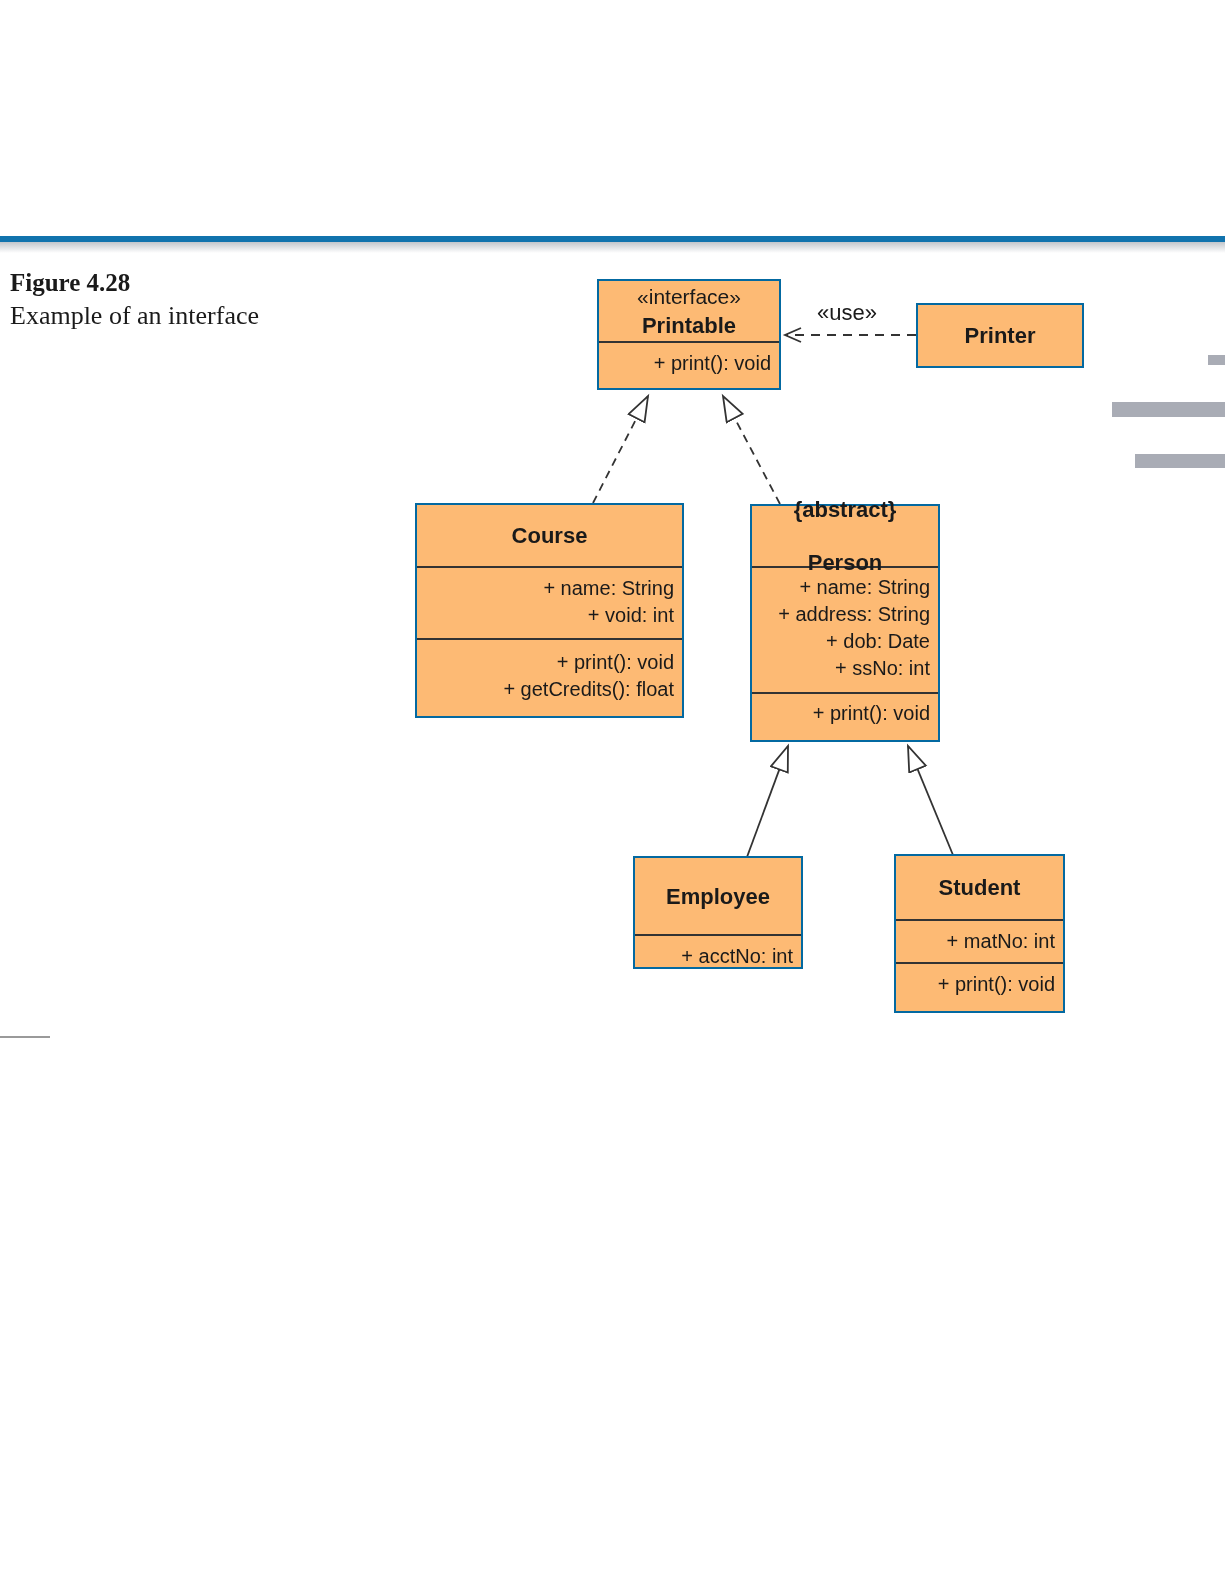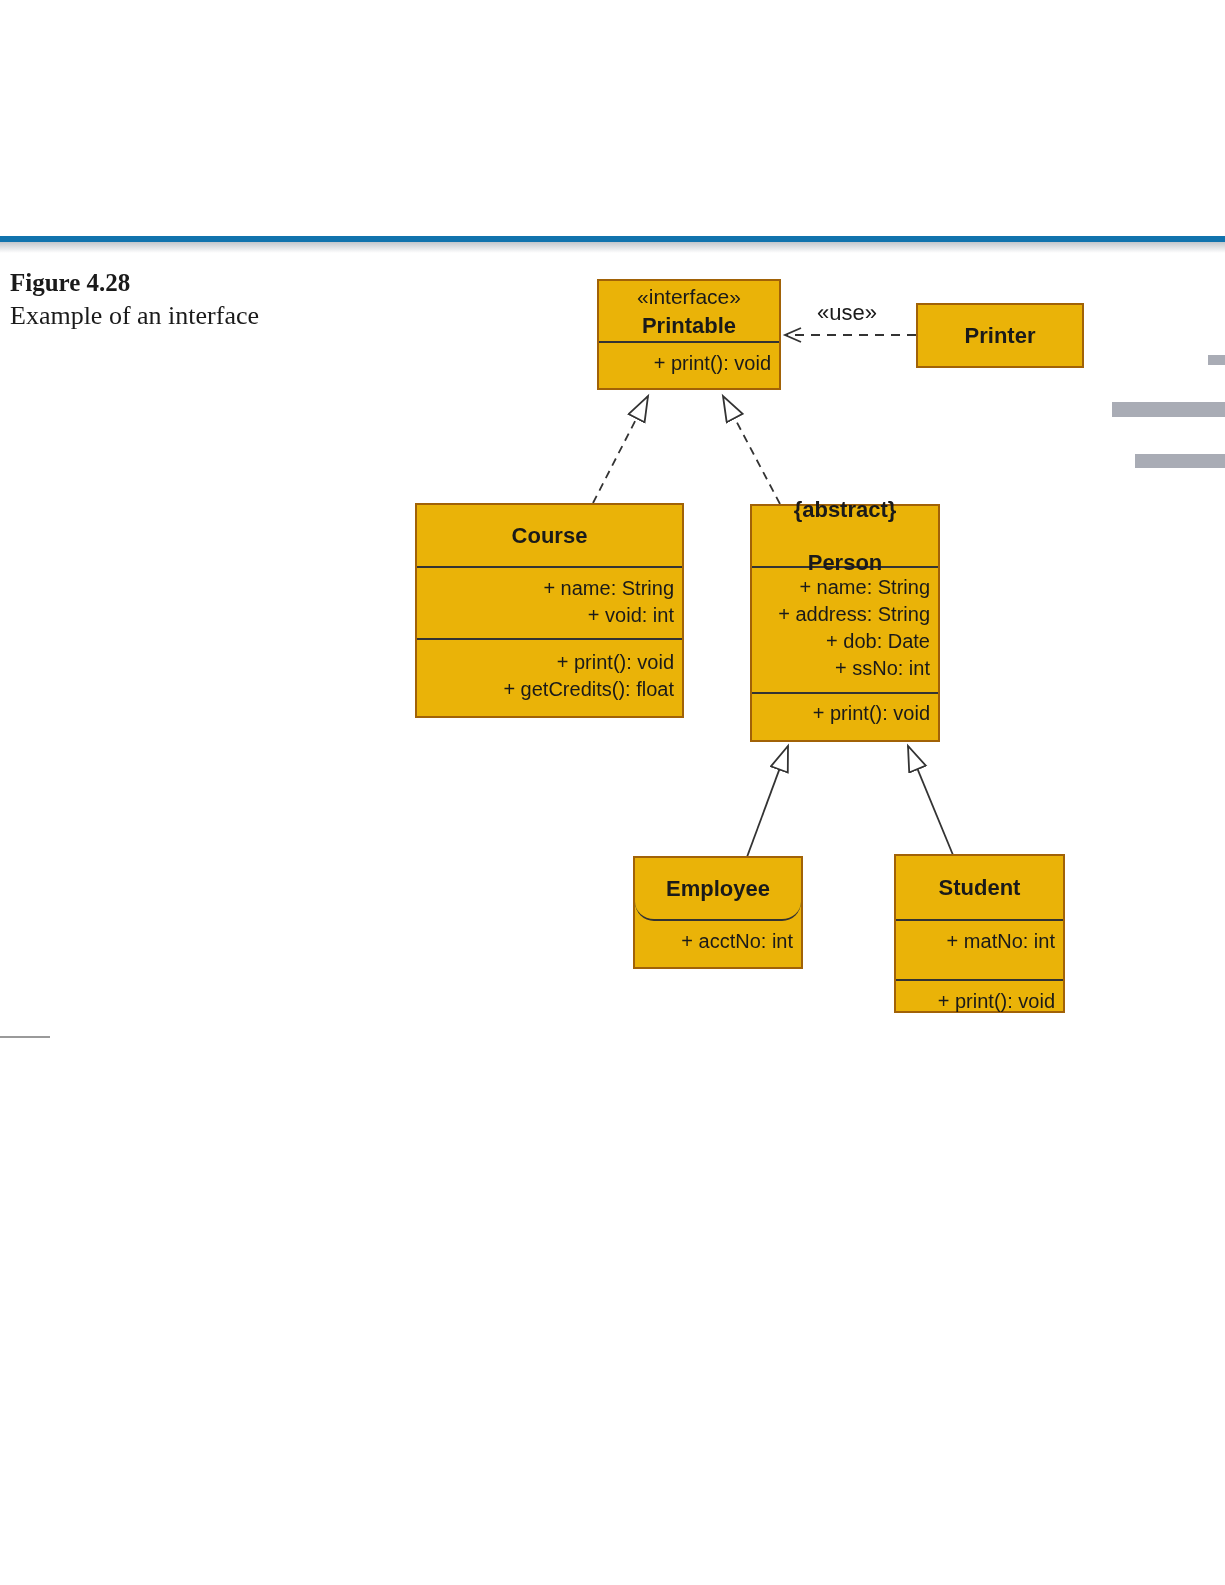--- a/index.html
+++ b/index.html
@@ -19,21 +19,21 @@
   #caption .cap-sub   { font-size:26px; line-height:33px; }
 
   
   .gray-bar { position:absolute; background:#a9acb5; }
   #bar-a { left:1208px; top:355px; width:17px;  height:10px; }
   #bar-b { left:1112px; top:402px; width:113px; height:15px; }
   #bar-c { left:1135px; top:454px; width:90px;  height:14px; }
   #bottom-left-rule { position:absolute; left:0; top:1036px; width:50px; height:2px; background:#9a9a9a; }
 
   
-  .uml-class { position:absolute; border:2px solid #a16207; background:#eab308; box-sizing:border-box; }
+  .uml-class { position:absolute; border:2px solid #0369a1; background:#fdba74; box-sizing:border-box; }
   .uml-head  { display:flex; flex-direction:column; align-items:center; justify-content:center;
                box-sizing:border-box; text-align:center; }
   .uml-head.divided { border-bottom:2px solid #333; }
   .uml-stereotype { font-size:21px; line-height:29px; }
   .uml-stereotype.bold { font-weight:bold; font-size:22px; }
   .uml-name { font-weight:bold; font-size:22px; line-height:29px; }
   .uml-attrs, .uml-ops { box-sizing:border-box; padding:5px 8px 0 8px; font-size:20px; line-height:27px;
                text-align:right; }
   .uml-attrs.divided { border-bottom:2px solid #333; }
 
@@ -48,26 +48,26 @@
   #box-course .uml-head  { height:63px; }
   #box-course .uml-attrs { height:72px; padding-top:7px; }
   #box-course .uml-ops   { height:72px; padding-top:9px; }
 
   #box-person { left:750px; top:504px; width:190px; height:238px; }
   #box-person .uml-head  { height:62px;gap:24px; }
   #box-person .uml-attrs { height:126px; padding-top:6px; }
   #box-person .uml-ops   { height:42px; padding-top:6px; }
 
   #box-employee { left:633px; top:856px; width:170px; height:113px; }
-  #box-employee .uml-head  { height:63px;border-radius:19px; }
+  #box-employee .uml-head  { height:78px; }
   #box-employee .uml-attrs { height:42px; padding-top:7px; }
 
   #box-student { left:894px; top:854px; width:171px; height:159px; }
   #box-student .uml-head  { height:65px; }
-  #box-student .uml-attrs { height:60px; padding-top:7px; }
+  #box-student .uml-attrs { height:43px; padding-top:7px; }
   #box-student .uml-ops   { height:43px; padding-top:7px; }
 
   
   #use-label { position:absolute; left:804px; top:300px; width:86px; text-align:center;
                font-size:22px; }
 
   
   #connectors { position:absolute; left:0; top:0; width:1225px; height:1585px; pointer-events:none; }
 </style>
 </head>

